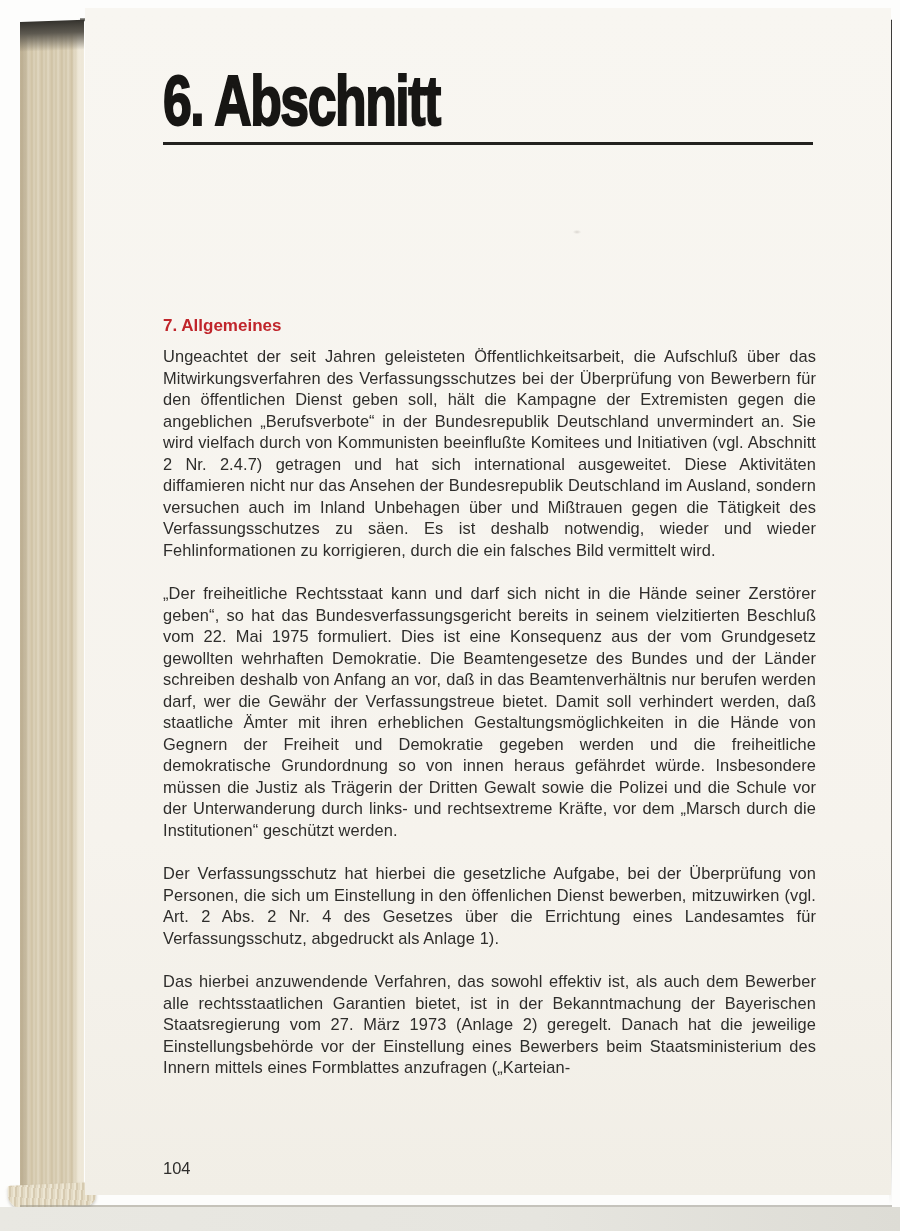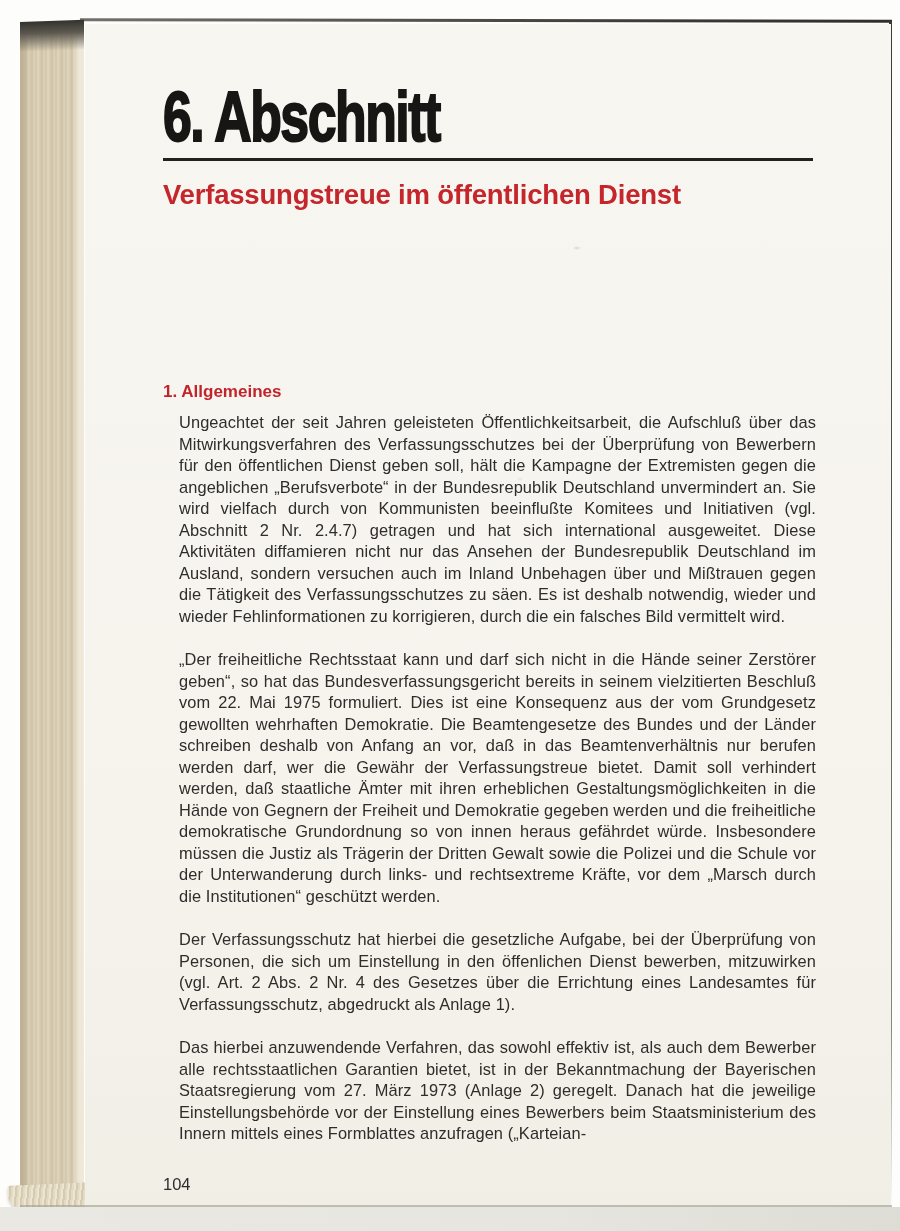--- a/index.html
+++ b/index.html
@@ -41,21 +41,21 @@
   .book-edge-fan {
     position:absolute; left:8px; top:1184px; width:88px; height:23px;
     background:repeating-linear-gradient(98deg,
       #ece5d2 0 2px, #d6cab0 2px 4px, #e3dac4 4px 6px);
     transform:rotate(-2.5deg); border-radius:2px 0 10px 14px;
     box-shadow:0 2px 3px rgba(120,115,100,.35);
   }
 
   
   .page {
-    position:absolute; left:85px; top:24px; width:806px; height:1187px;
+    position:absolute; left:85px; top:8px; width:806px; height:1187px;
     background:
       radial-gradient(6px 3px at 492px 224px, rgba(110,100,90,.22), rgba(110,100,90,0) 70%),
       radial-gradient(5px 3px at 435px 455px, rgba(110,100,90,.12), rgba(110,100,90,0) 70%),
       linear-gradient(180deg, #f8f6f1 0%, #f6f3ed 70%, #f1eee6 100%);
   }
   .content { position:absolute; left:78px; top:0; width:653px; }
 
   .section-label {
     margin-top:58px;
     font-weight:700; font-size:70px; line-height:70px;
@@ -71,21 +71,21 @@
     margin-top:18px;
     font-weight:700; font-size:27.5px; line-height:32px;
     letter-spacing:-0.2px; color:#c4262c; white-space:nowrap;
   }
   .subsection-heading {
     margin-top:170px; margin-bottom:9px;
     font-weight:700; font-size:17px; line-height:22px; color:#c0252b;
   }
   .bodytext p {
     font-size:16.4px; line-height:21.5px; color:#2e2d2b;
-    text-align:justify; margin:0 0 22px 16px;
+    text-align:justify; margin:0 0 22px 0;
     letter-spacing:0.1px;
   }
   .page-number {
     position:absolute; left:78px; top:1136px;
     font-size:16.5px; color:#2e2d2b;margin-top:15px;
   }
 
   
   .bottom-band {
     position:absolute; left:0; top:1207px; width:900px; height:24px;
@@ -109,23 +109,22 @@
   </div>
   <div class="book-edge-fan"></div>
 
   <div class="page">
     <div class="content">
 
       <div class="section-label">6. Abschnitt</div>
 
       <div class="title-rule"></div>
 
-      <div class="chapter-title">Verfassungstreue im öffentlichen Dienst</div>
 
-      <div class="subsection-heading">1. Allgemeines</div>
+      <div class="subsection-heading">7. Allgemeines</div>
 
       <div class="bodytext">
         <p>Ungeachtet der seit Jahren geleisteten Öffentlichkeitsarbeit, die Aufschluß über das Mitwirkungsverfahren des Verfassungsschutzes bei der Überprüfung von Bewerbern für den öffentlichen Dienst geben soll, hält die Kampagne der Extremisten gegen die angeblichen „Berufsverbote“ in der Bundesrepublik Deutschland unvermindert an. Sie wird vielfach durch von Kommunisten beeinflußte Komitees und Initiativen (vgl. Abschnitt 2 Nr. 2.4.7) getragen und hat sich international ausgeweitet. Diese Aktivitäten diffamieren nicht nur das Ansehen der Bundesrepublik Deutschland im Ausland, sondern versuchen auch im Inland Unbehagen über und Mißtrauen gegen die Tätigkeit des Verfassungsschutzes zu säen. Es ist deshalb notwendig, wieder und wieder Fehlinformationen zu korrigieren, durch die ein falsches Bild vermittelt wird.</p>
         <p>„Der freiheitliche Rechtsstaat kann und darf sich nicht in die Hände seiner Zerstörer geben“, so hat das Bundesverfassungsgericht bereits in seinem vielzitierten Beschluß vom 22. Mai 1975 formuliert. Dies ist eine Konsequenz aus der vom Grundgesetz gewollten wehrhaften Demokratie. Die Beamtengesetze des Bundes und der Länder schreiben deshalb von Anfang an vor, daß in das Beamtenverhältnis nur berufen werden darf, wer die Gewähr der Verfassungstreue bietet. Damit soll verhindert werden, daß staatliche Ämter mit ihren erheblichen Gestaltungsmöglichkeiten in die Hände von Gegnern der Freiheit und Demokratie gegeben werden und die freiheitliche demokratische Grundordnung so von innen heraus gefährdet würde. Insbesondere müssen die Justiz als Trägerin der Dritten Gewalt sowie die Polizei und die Schule vor der Unterwanderung durch links- und rechtsextreme Kräfte, vor dem „Marsch durch die Institutionen“ geschützt werden.</p>
         <p>Der Verfassungsschutz hat hierbei die gesetzliche Aufgabe, bei der Überprüfung von Personen, die sich um Einstellung in den öffenlichen Dienst bewerben, mitzuwirken (vgl. Art. 2 Abs. 2 Nr. 4 des Gesetzes über die Errichtung eines Landesamtes für Verfassungsschutz, abgedruckt als Anlage 1).</p>
         <p>Das hierbei anzuwendende Verfahren, das sowohl effektiv ist, als auch dem Bewerber alle rechtsstaatlichen Garantien bietet, ist in der Bekanntmachung der Bayerischen Staatsregierung vom 27. März 1973 (Anlage 2) geregelt. Danach hat die jeweilige Einstellungsbehörde vor der Einstellung eines Bewerbers beim Staatsministerium des Innern mittels eines Formblattes anzufragen („Karteian-</p>
       </div>
     </div>
 
     <div class="page-number">104</div>

